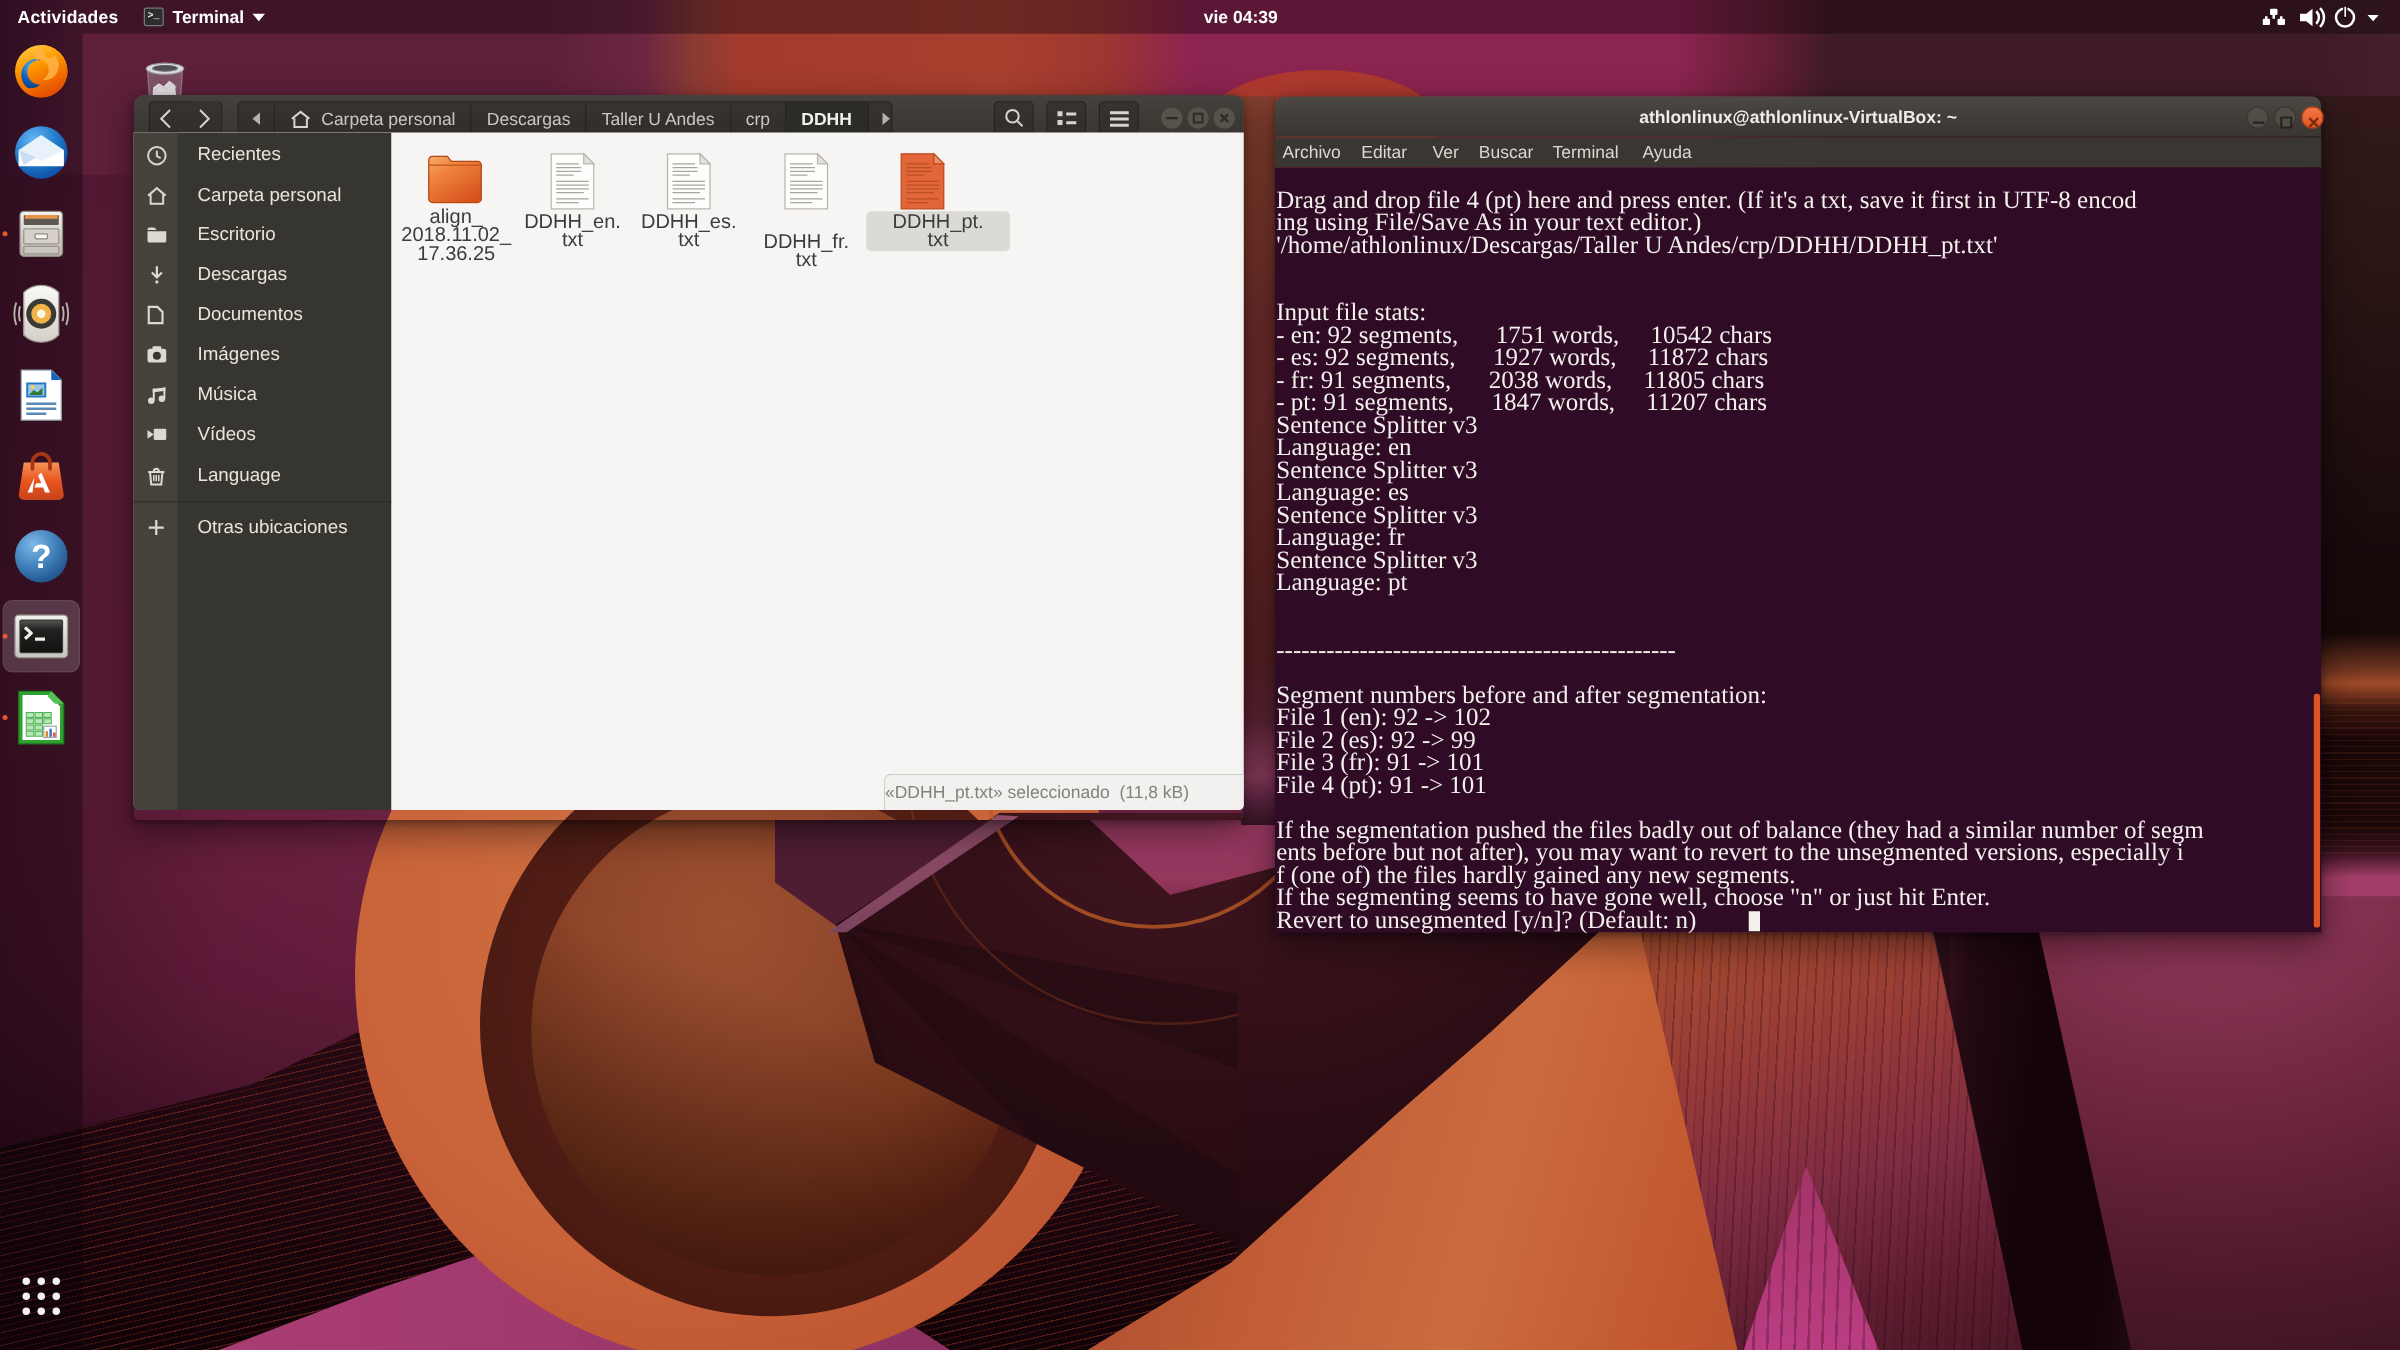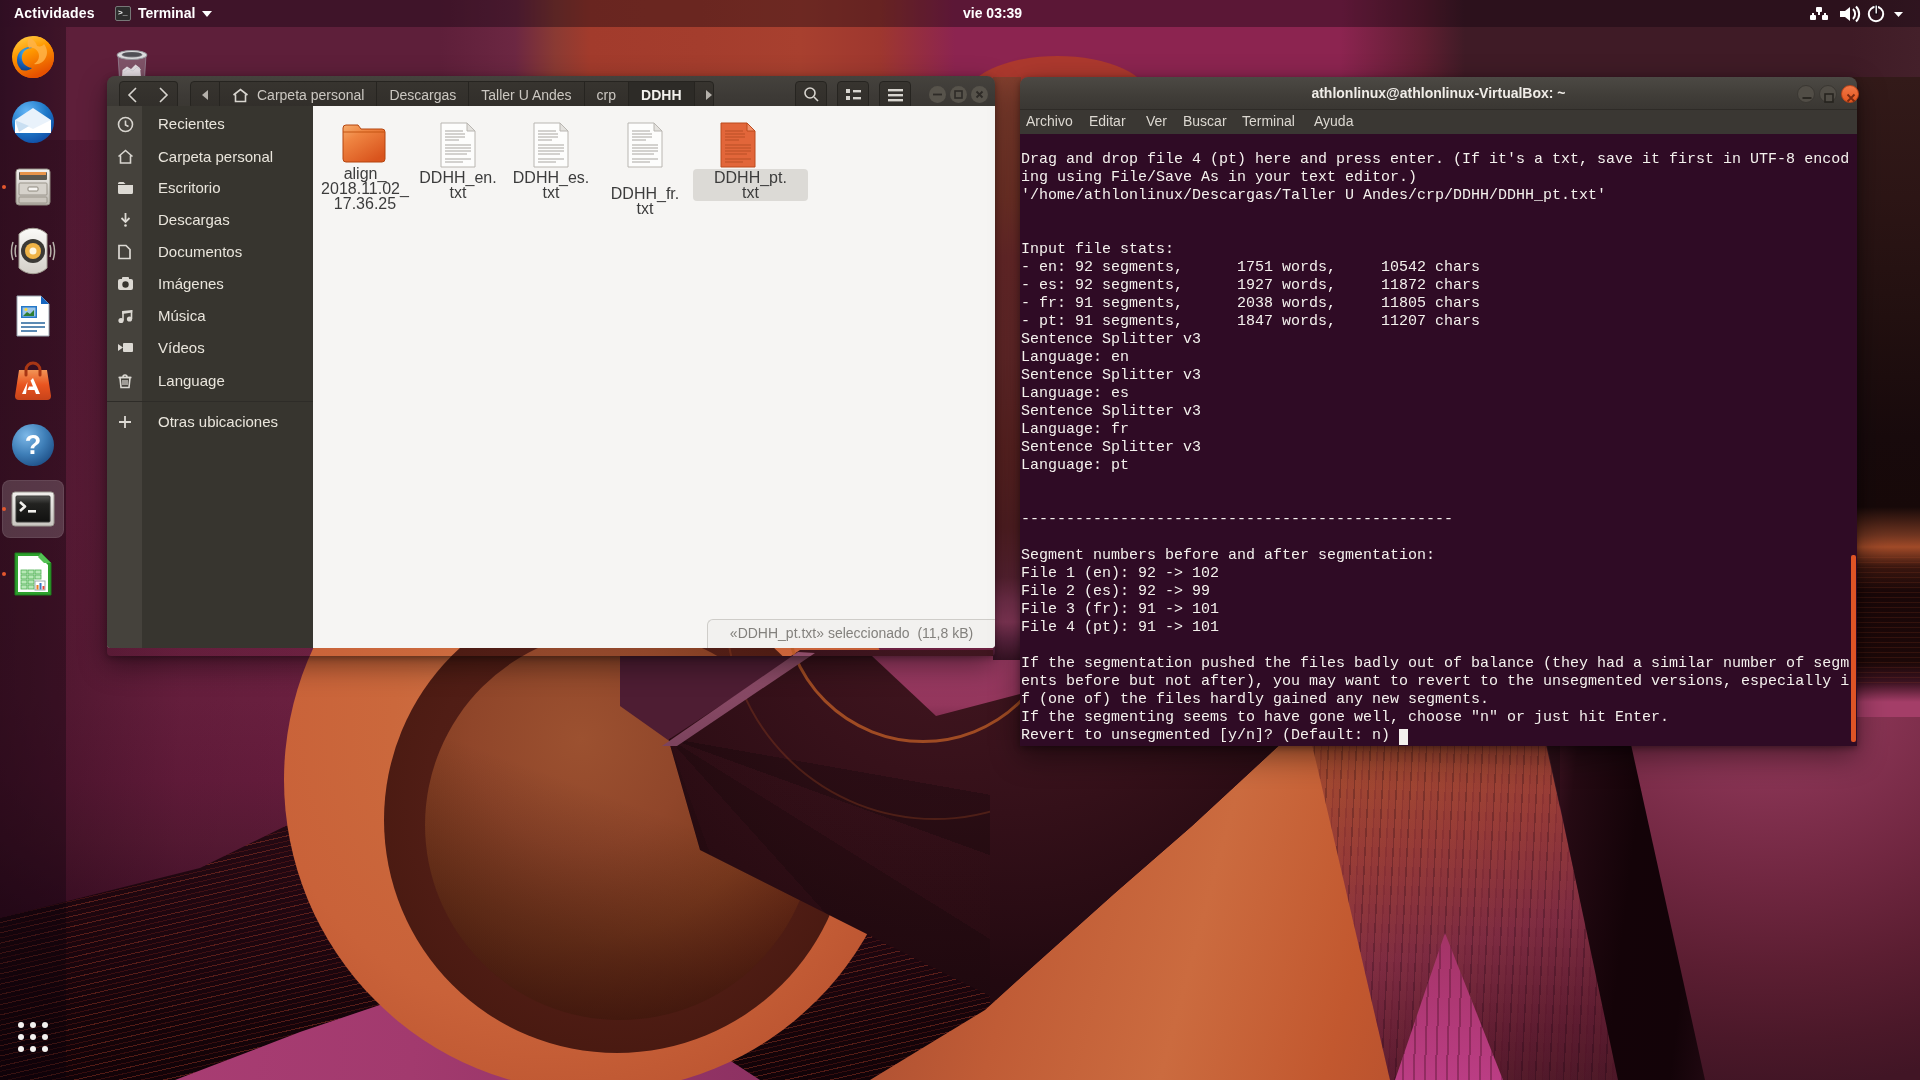--- a/index.html
+++ b/index.html
@@ -109,33 +109,33 @@
   #n-body { position:absolute; left:0; top:30px; width:888px; height:542px; background:#f6f5f3; border-radius:0 0 4px 4px; overflow:hidden;text-decoration:underline; }
   #n-side { position:absolute; left:0; top:0; width:206px; height:100%; background:#37352f; }
   #n-side .gutter { position:absolute; left:0; top:0; width:35px; height:100%; background:#45423c; }
   .srow { position:absolute; left:0; width:100%; height:32px; color:#e9e5dc; font-size:15px; }
   .srow .lbl { position:absolute; left:51px; top:7px; }
   .srow svg { position:absolute; left:10px; top:8px; }
   #n-files { position:absolute; left:206px; top:0; width:682px; height:100%; }
   .fitem { position:absolute; width:90px; text-align:center; font-size:16px; color:#3c3c3c; line-height:15px; }
   .fitem svg { display:block; margin:0 auto; }
   .fsel { background:#dcdad6; border-radius:4px; display:inline-block; padding:1px 21px; }
-  #n-status { position:absolute; right:0; bottom:0; width:288px; height:29px; background:#f2f1ef; border:1px solid #cfcdc9; border-right:none; border-bottom:none; border-radius:6px 0 0 0; color:#83817d; font-size:14px; line-height:27px; text-align:center; }
+  #n-status { position:absolute; right:0; bottom:0; width:288px; height:29px; background:#f2f1ef; border:1px solid #cfcdc9; border-right:none; border-bottom:none; border-radius:6px 0 0 0; color:#83817d; font-size:14px; line-height:27px; text-align:left; }
   
   #term { position:absolute; left:1020px; top:77px; width:837px; height:669px; z-index:30;
     border-radius:8px 8px 2px 2px; box-shadow:0 10px 30px rgba(0,0,0,0.45), 0 2px 6px rgba(0,0,0,0.35); }
   #t-head { position:absolute; left:0; top:0; width:100%; height:33px; border-radius:8px 8px 0 0;
     background:linear-gradient(180deg,#4c4944 0%,#403d38 60%,#3a3733 100%); border-bottom:1px solid #2e2b27;
     color:#f0ede8; font-weight:bold; font-size:14px; text-align:center; line-height:33px; }
   .tcirc { position:absolute; top:8px; width:18px; height:18px; border-radius:50%; background:#514d46; border:1px solid #3a3732; }
   #t-close { background:linear-gradient(180deg,#f07746,#e4571f); border:1px solid #b8431a; }
   #t-menu { position:absolute; left:0; top:33px; width:100%; height:24px; background:#3a3733; color:#dcd8d1; font-size:14px; }
   #t-menu span { position:absolute; top:3px; }
   #t-body { position:absolute; left:0; top:57px; width:837px; height:612px; background:#2f0b25; }
-  #t-body pre { position:absolute; left:1px; top:17px; font-family:Liberation Mono, monospace; font-size:15px; line-height:18px; color:#f4f1ed; }
+  #t-body pre { position:absolute; left:1px; top:17px; font-family:Liberation Serif, serif; font-size:20px; line-height:18px; color:#f4f1ed; }
   #t-cursor { position:absolute; left:379px; top:595px; width:9px; height:16px; background:#f4f1ed; }
   #t-scroll { position:absolute; right:1px; top:421px; width:5px; height:187px; background:#de5425; border-radius:2px; }
 </style>
 </head>
 <body>
 <div id="wall">
   <div id="w-top"></div>
   <div id="w-dome-top"></div>
   <div id="w-upleft">
       <div class="ldark"></div>
@@ -163,21 +163,21 @@
   <div id="w-rsliver">
       <div class="stripes"></div>
     </div>
 </div>
 
 <div id="topbar">
   <span class="act">Actividades</span>
   <span id="tb-termicon"></span>
   <span class="term">Terminal</span>
   <span class="caret"></span>
-  <span class="clock">vie 03:39</span>
+  <span class="clock">vie 04:39</span>
   <svg class="abs" style="left:1810px;top:5px" width="100" height="18" viewBox="0 0 100 18">
     <g fill="#fff">
       <rect x="6" y="2" width="6" height="5" rx="1"></rect>
       <rect x="0" y="10" width="6" height="5" rx="1"></rect>
       <rect x="12" y="10" width="6" height="5" rx="1"></rect>
       <rect x="8" y="7" width="2" height="3"></rect>
       <rect x="2" y="8" width="2" height="3"></rect>
       <rect x="14" y="8" width="2" height="3"></rect>
       <path d="M30 6 l5 0 l5 -4 l0 14 l-5 -4 l-5 0 z"></path>
       <path d="M43 4 a7 7 0 0 1 0 10" stroke="#fff" stroke-width="2" fill="none"></path>

